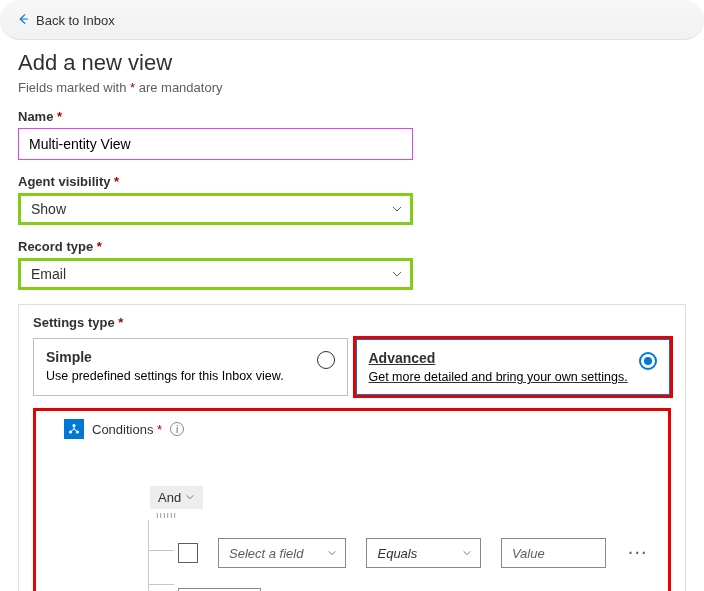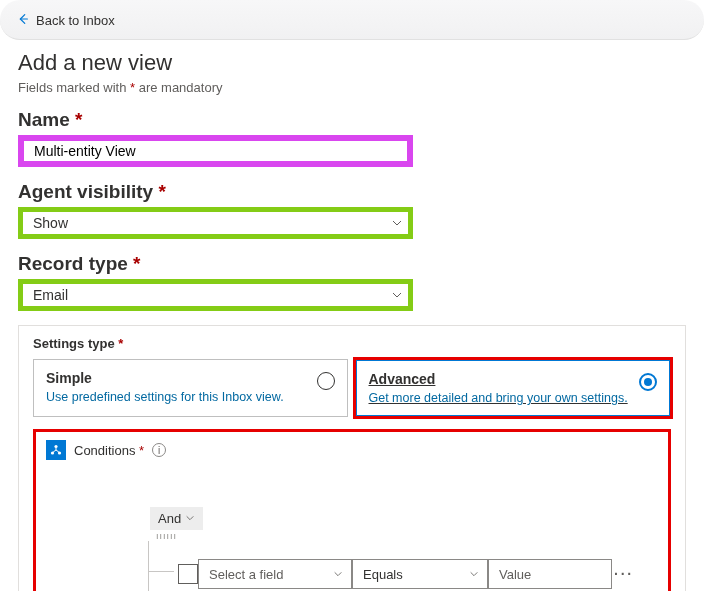--- a/index.html
+++ b/index.html
@@ -5,59 +5,59 @@
   * { box-sizing: border-box; margin: 0; padding: 0; font-family: "Segoe UI", -apple-system, sans-serif; }
   body { background: #fff; color: #323130; font-size: 14px; }
   .page { width: 704px; min-height: 591px; padding: 0; }
   .topbar { background: linear-gradient(#f7f7f8,#f1f1f2); border-bottom: 1px solid #e1e1e1; padding: 8px 0 6px 0; border-radius: 20px; }
   .back-link { display: inline-flex; align-items: center; gap: 6px; color: #323130; font-size: 13px; padding: 4px 16px; cursor: pointer; }
   .content { padding: 10px 18px 0 18px; }
   h1 { font-size: 22px; font-weight: 400; margin-bottom: 4px; }
   .mandatory-note { font-size: 13px; color: #605e5c; margin-bottom: 14px; }
   .req { color: #a80000; }
   .field-group { margin-bottom: 14px; }
-  .field-label { font-size: 19px; font-weight: 600; margin-bottom: 4px; display: block; }
-  .text-input { width: 395px; height: 32px; border: 6px solid #d946ef; padding: 0 10px; font-size: 14px; background: #fff; }
+  .field-label { font-size: 13px; font-weight: 600; margin-bottom: 4px; display: block; }
+  .text-input { width: 395px; height: 32px; border: 1px solid #d946ef; padding: 0 10px; font-size: 14px; background: #fff; }
   .select-wrap { position: relative; width: 395px; }
-  .select-input { width: 100%; height: 32px; border: 5px solid #84cc16; padding: 0 28px 0 10px; font-size: 14px; background: #fff; display: flex; align-items: center; cursor: pointer; }
+  .select-input { width: 100%; height: 32px; border: 3px solid #84cc16; padding: 0 28px 0 10px; font-size: 14px; background: #fff; display: flex; align-items: center; cursor: pointer; }
   .chev { position: absolute; right: 10px; top: 50%; transform: translateY(-50%); pointer-events: none; color: #605e5c; }
   .chev svg { display:block; }
 
   .settings-box { border: 1px solid #e1dfdd; margin-top: 6px; padding: 10px 14px 18px 14px; }
   .settings-label { font-size: 13px; font-weight: 600; margin-bottom: 8px; }
 
   .radio-row { display: flex; gap: 7px; }
   .radio-card { flex: 1; border: 1px solid #bfbfbf; padding: 10px 12px; position: relative; cursor: pointer; min-height: 58px; }
   .radio-card.selected { border: 2px solid #0078d4; }
   .radio-card + .radio-card { margin-left: 0; text-decoration: underline; }
   .radio-title { font-weight: 600; font-size: 14px; margin-bottom: 4px; }
-  .radio-desc { font-size: 12.5px; color: #0369a1; }
+  .radio-desc { font-size: 12.5px; color: #000000; }
   .radio-indicator { position: absolute; right: 12px; top: 12px; width: 18px; height: 18px; border: 1px solid #323130; border-radius: 50%; background: #fff; }
   .radio-indicator.sel { border: 2px solid #0078d4; display:flex; align-items:center; justify-content:center; }
   .radio-indicator.sel::after { content:""; width:8px; height:8px; border-radius:50%; background:#0078d4; }
 
   .hl-red-adv { outline: 3px solid #e60000; outline-offset: -1px; }
   .conditions-wrap { margin-top: 12px; border: 3px solid #e60000; padding: 8px 18px 18px 10px; }
-  .conditions-head { display:flex; align-items:center; gap:8px; margin-bottom:12px; }
+  .conditions-head { display:flex; align-items:center; gap:8px; margin-bottom:12px;margin-left:18px; }
   .cond-icon { width:20px; height:20px; background:#0078d4; display:flex; align-items:center; justify-content:center; }
   .cond-icon svg { fill:#fff; }
   .cond-title { font-size:13px; }
   .info-ic { color:#605e5c; width:14px; height:14px; border:1px solid #8a8886; border-radius:50%; display:inline-flex; align-items:center; justify-content:center; font-size:10px; cursor:pointer; }
 
   .cond-body { padding-left: 86px; }
   .and-chip { background:#ededed; display:inline-flex; align-items:center; gap:4px; padding:4px 8px; font-size:13px; cursor:pointer; margin-left: 18px; margin-top: 35px;}
   .dashed { font-size:9px; letter-spacing:1px; color:#8a8886; margin-top:1px; margin-left:24px; }
 
   .tree-area { position:relative; margin-top:0; }
   .vline { position:absolute; left:16px; top:0; bottom:16px; width:1px; background:#c8c6c4; }
   .hline { position:absolute; left:16px; width:26px; height:1px; background:#c8c6c4; }
   .row1 .hline { top:30px; }
   .row2 .hline { top:16px; }
 
-  .cond-row { display:flex; align-items:center; gap:0; padding:18px 0 0 46px; position:relative; }
+  .cond-row { display:flex; align-items:center; gap:20px; padding:18px 0 0 46px; position:relative;font-style:italic; }
   .checkbox { width:20px; height:20px; border:1px solid #605e5c; background:#fff; cursor:pointer; flex:none; }
   .cond-select { position:relative; border:1px solid #8a8886; background:#fff; height:30px; display:flex; align-items:center; padding:0 26px 0 10px; font-size:13px; cursor:pointer; }
   .cond-select .chev { right:8px; }
   .sel-field { width:154px; color:#605e5c; }
   .sel-op { width:136px; }
   .sel-val { width:124px; color:#605e5c; }
   .more-btn { color:#605e5c; letter-spacing:2px; padding:0 2px; cursor:pointer; font-weight:bold; }
 
   .add-row { padding:14px 0 0 46px; position:relative; }
   .add-btn { border:1px solid #8a8886; background:#fff; height:30px; display:inline-flex; align-items:center; gap:6px; padding:0 10px; font-size:15px; cursor:pointer;margin-top:6px; }

